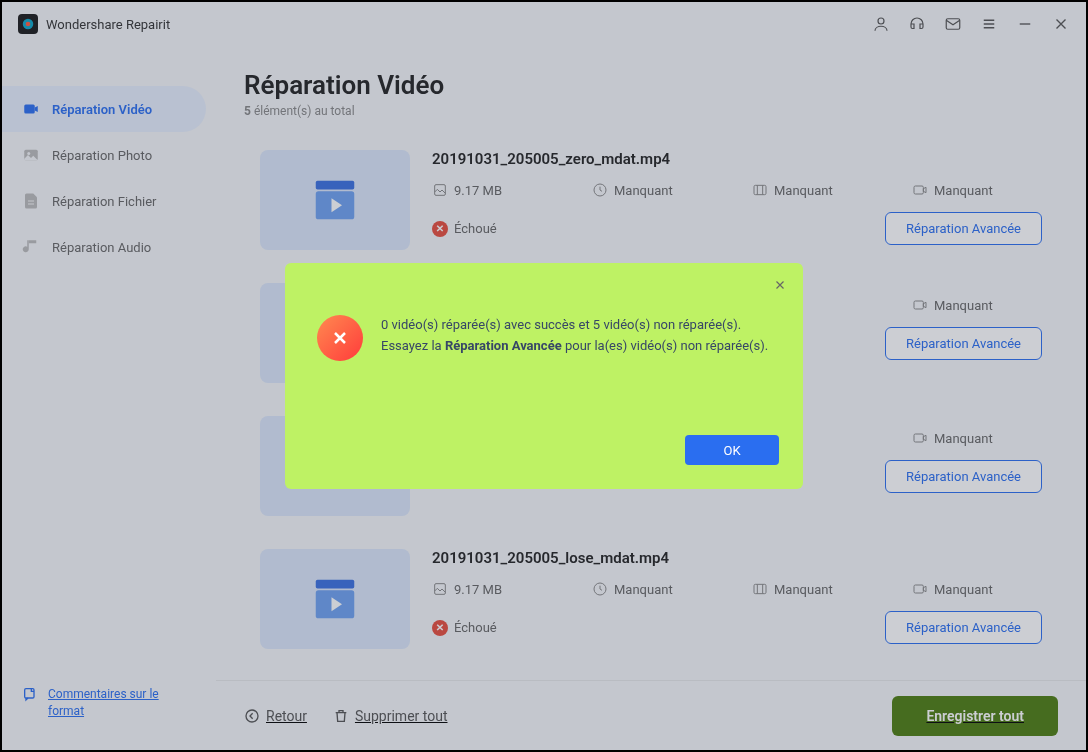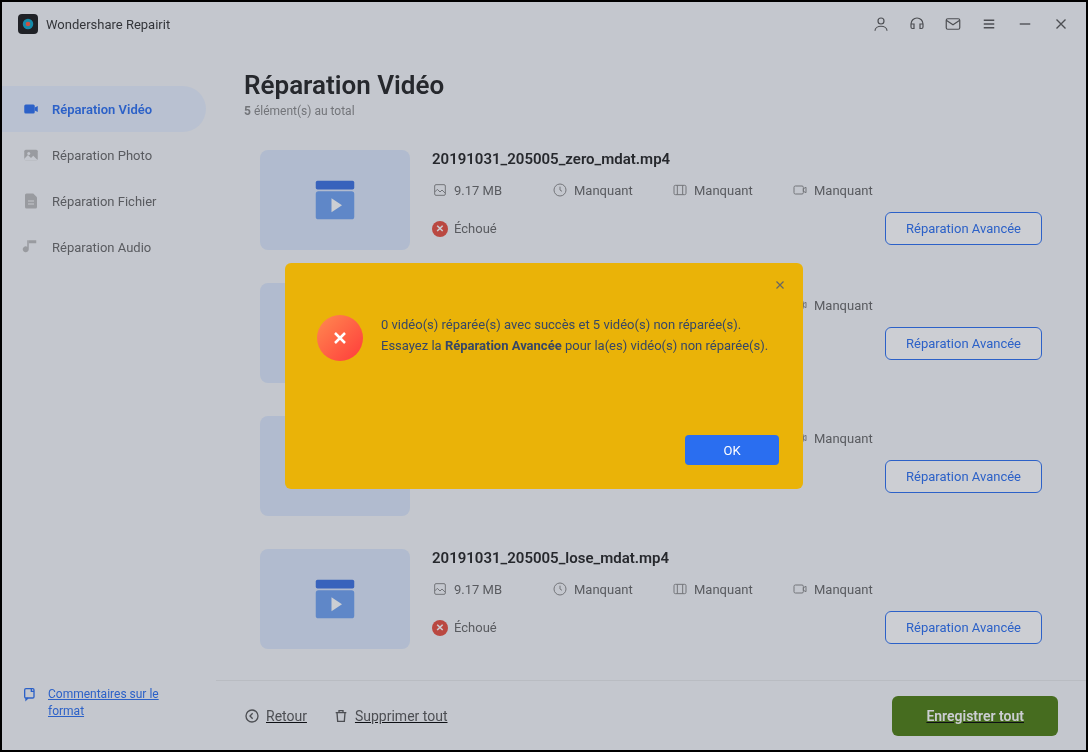--- a/index.html
+++ b/index.html
@@ -21,33 +21,33 @@
 .main { flex: 1; display: flex; flex-direction: column; min-width: 0; }
 .main-header { padding: 24px 28px 8px; }
 .main-title { font-size: 26px; font-weight: 600; color: #222; }
 .main-subtitle { font-size: 12px; color: #888; margin-top: 4px; }
 .list { flex: 1; overflow-y: auto; padding: 8px 28px 0; }
 .item { display: flex; padding: 16px 16px; border-bottom: 1px solid transparent; gap: 22px; }
 .thumb { width: 150px; height: 100px; background: #dbe6fa; border-radius: 8px; display: flex; align-items: center; justify-content: center; flex-shrink: 0; }
 .thumb svg { width: 56px; height: 56px; }
 .item-body { flex: 1; display: flex; flex-direction: column; gap: 14px; }
 .item-name { font-size: 15px; font-weight: 600; color: #222; }
-.item-meta { display: flex; align-items: center; font-size: 13px; color: #666; }
+.item-meta { display: flex; gap: 40px; align-items: center; font-size: 13px; color: #666; }
 .meta-cell { display: flex; align-items: center; gap: 6px; min-width: 120px; }
 .meta-cell svg { width: 16px; height: 16px; color: #888; }
 .item-status-row { display: flex; align-items: center; justify-content: space-between; }
 .status { display: flex; align-items: center; gap: 6px; font-size: 13px; color: #666; }
 .status-icon { width: 16px; height: 16px; background: #e74c3c; border-radius: 50%; display: flex; align-items: center; justify-content: center; color: white; font-size: 10px; font-weight: bold; }
 .btn-outline { border: 1px solid #2a6ef0; color: #2a6ef0; background: #fff; padding: 8px 20px; border-radius: 6px; font-size: 13px; cursor: pointer; }
 .footer { height: 70px; border-top: 1px solid rgba(0,0,0,0.06); display: flex; align-items: center; padding: 0 28px; gap: 26px; background: #f5f6f8; text-decoration: underline; }
 .footer-btn { display: flex; align-items: center; gap: 6px; font-size: 14px; color: #555; cursor: pointer; }
 .footer-btn svg { width: 16px; height: 16px; }
 .btn-primary { margin-left: auto; background: #4d7c0f; color: #fff; border: none; padding: 12px 34px; border-radius: 6px; font-size: 14px; font-weight: 600; cursor: pointer; }
 .overlay { position: absolute; inset: 2px; width: 1084px; height: 748px; background: rgba(50,60,80,0.25); display: flex; align-items: center; justify-content: center; }
-.modal { width: 518px; background: #eab308; border-radius: 6px; padding: 18px 24px 24px; position: relative; display: flex; flex-direction: column; min-height: 226px; }
+.modal { width: 518px; background: #bef264; border-radius: 6px; padding: 18px 24px 24px; position: relative; display: flex; flex-direction: column; min-height: 226px; }
 .modal-close { position: absolute; top: 14px; right: 16px; cursor: pointer; color: #666; }
 .modal-body { display: flex; gap: 18px; align-items: flex-start; margin-top: 34px; padding: 0 8px; }
 .modal-icon { width: 46px; height: 46px; border-radius: 50%; background: linear-gradient(135deg, #ff8a50, #ff3b3b); display: flex; align-items: center; justify-content: center; color: #fff; font-size: 22px; font-weight: bold; flex-shrink: 0; }
 .modal-text { font-size: 13px; color: #374766; line-height: 1.6; }
 .modal-text b { font-weight: 700; }
 .modal-footer { margin-top: auto; display: flex; justify-content: flex-end; }
 .modal-ok { background: #2a6ef0; color: #fff; border: none; width: 94px; height: 30px; border-radius: 4px; font-size: 13px; cursor: pointer; }
 </style>
 </head>
 <body>

